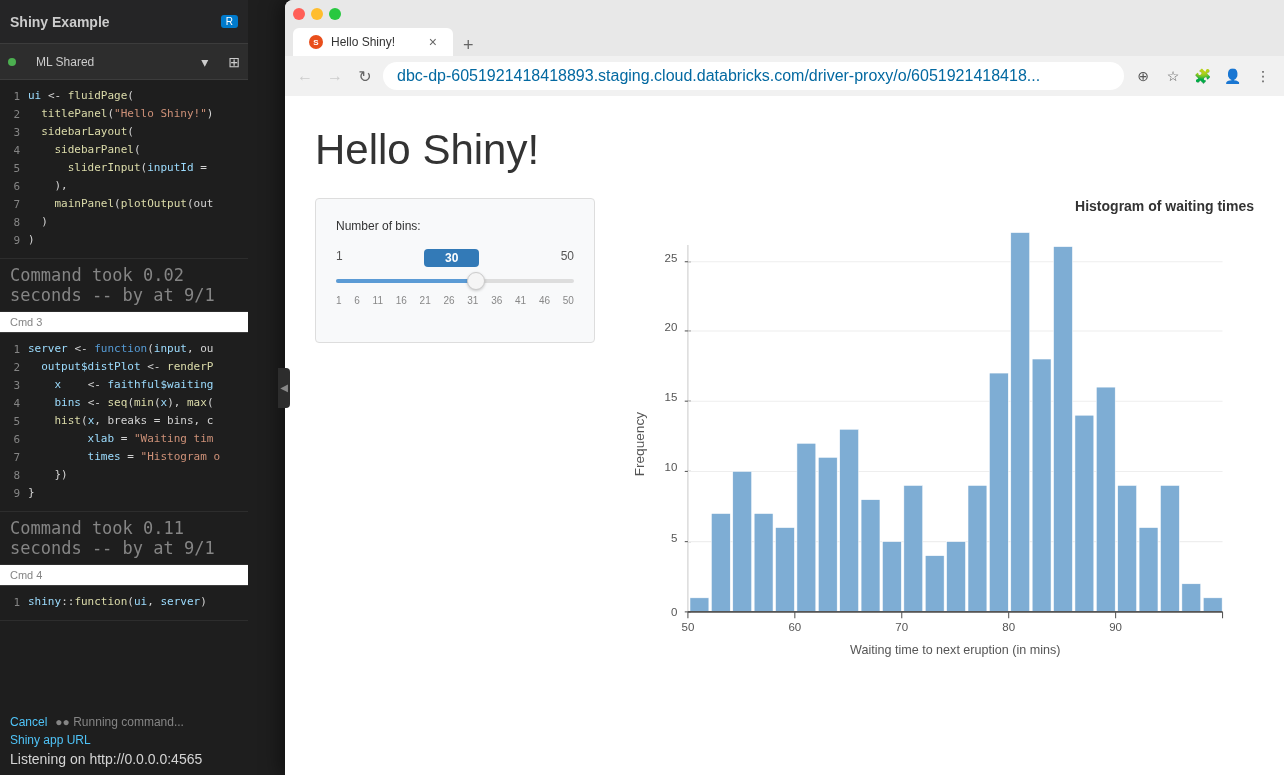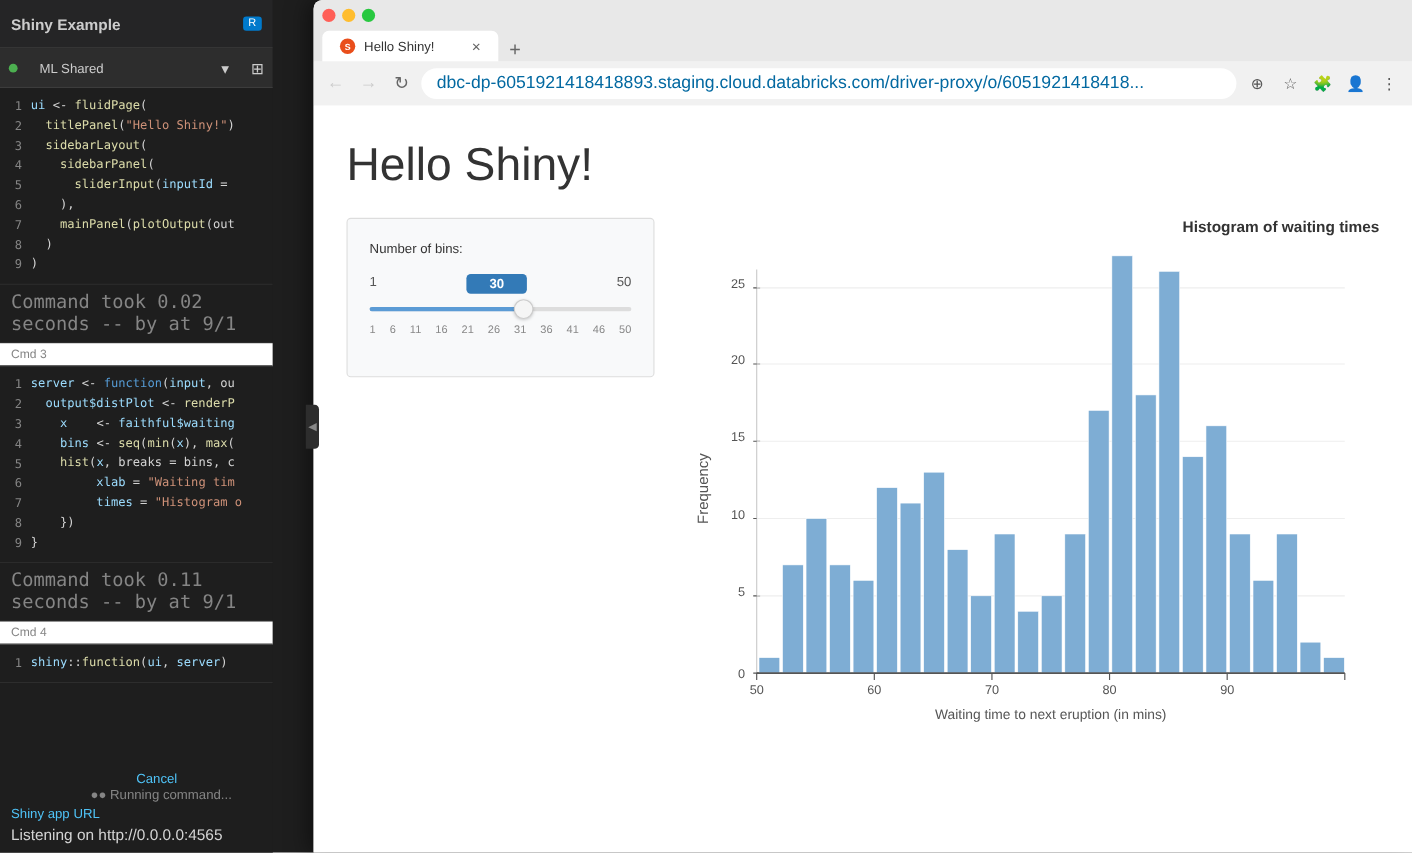--- a/index.html
+++ b/index.html
@@ -530,21 +530,21 @@
   <div class="cmd-label">Cmd 4</div>
 
   <div class="code-cell">
     <div class="code-line">
       <span class="line-num">1</span>
       <span class="line-code"><span class="id">shiny</span><span class="op">::</span><span class="fn">function</span><span class="op">(</span><span class="id">ui</span><span class="op">, </span><span class="id">server</span><span class="op">)</span></span>
     </div>
   </div>
 
   <div class="bottom-bar">
-    <div style="display:flex;align-items:center;flex-direction:column;">
+    <div style="display:flex;align-items:flex-start;">
       <span class="cancel-btn">Cancel</span>
       <span class="running-indicator">●● Running command...</span>
     </div>
     <span class="shiny-url">Shiny app URL</span>
     <div class="listening-text">Listening on http://0.0.0.0:4565</div>
   </div>
 </div>
 
 <div class="collapse-arrow">
   <span>◀</span>

